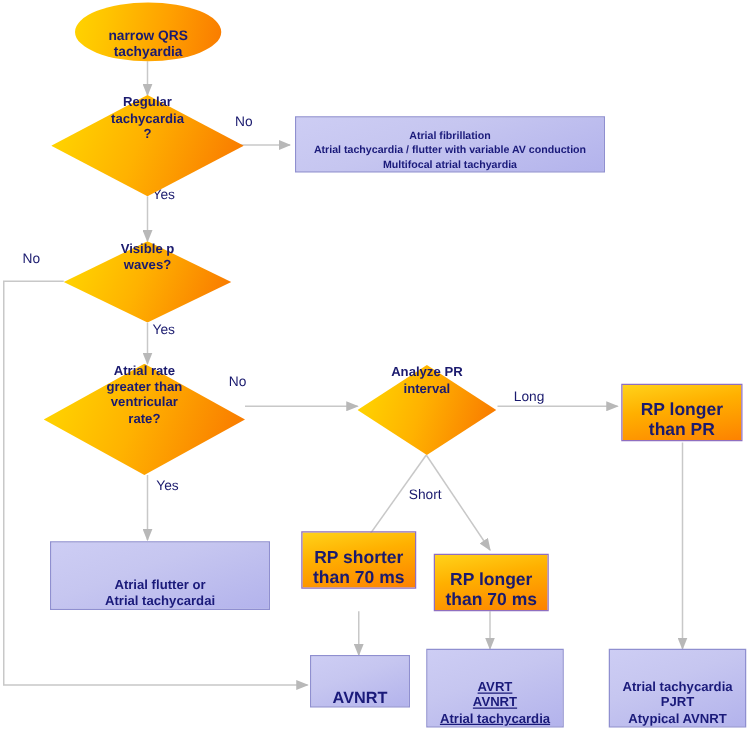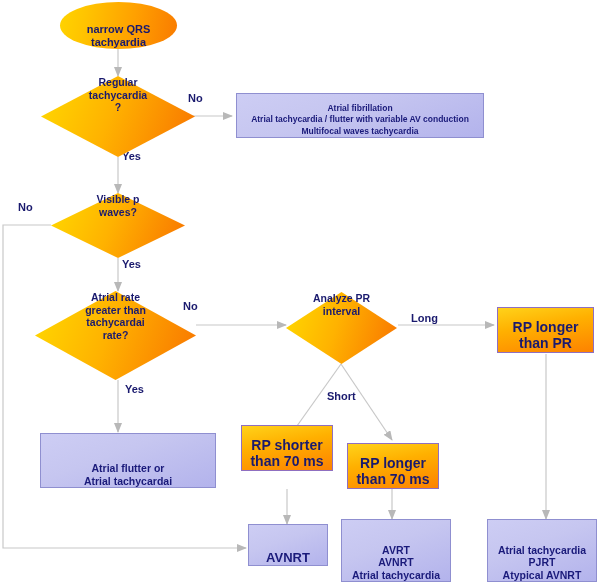--- a/index.html
+++ b/index.html
@@ -74,21 +74,21 @@
     font-size: 8.5px;
     font-weight: bold;
     line-height: 1.35;
   }
   .big-label { font-size: 13px; }
 
   
   .edge-label {
     position: absolute;
     color: #1a1a6e;
-    font-weight: bold;
+    font-weight: normal;
     font-size: 11px;
     white-space: nowrap;
   }
 </style>
 </head>
 <body>
 
 <div id="canvas">
 
   <svg id="edges" viewBox="0 0 600 586">
@@ -160,21 +160,21 @@
         <div>tachycardia</div>
         <div>?</div>
       </div>
     </div>
   </div>
 
   <div class="node rect-purple rect-info" style="left:236px; top:93px; width:248px; height:45px;">
     <div class="lines">
       <div>Atrial fibrillation</div>
       <div>Atrial tachycardia / flutter with variable AV conduction</div>
-      <div>Multifocal waves tachycardia</div>
+      <div>Multifocal atrial tachyardia</div>
     </div>
   </div>
 
   <div class="diamond-wrap" style="left:51px; top:193px; width:134px; height:65px;">
     <svg width="134" height="65" viewBox="0 0 134 65">
       <defs>
         <linearGradient id="dg2" x1="0" y1="0.4" x2="1" y2="0.6">
           <stop offset="0%" stop-color="#ffd400"></stop>
           <stop offset="45%" stop-color="#ffb200"></stop>
           <stop offset="100%" stop-color="#f97a00"></stop>
@@ -198,21 +198,21 @@
           <stop offset="45%" stop-color="#ffb200"></stop>
           <stop offset="100%" stop-color="#f97a00"></stop>
         </linearGradient>
       </defs>
       <polygon points="80.5,0 161,44.5 80.5,89 0,44.5" fill="url(#dg3)"></polygon>
     </svg>
     <div class="diamond-label">
       <div class="lines">
         <div>Atrial rate</div>
         <div>greater than</div>
-        <div>tachycardai</div>
+        <div>ventricular</div>
         <div>rate?</div>
       </div>
     </div>
   </div>
 
   <div class="diamond-wrap" style="left:286px; top:292px; width:111px; height:72px;">
     <svg width="111" height="72" viewBox="0 0 111 72">
       <defs>
         <linearGradient id="dg4" x1="0" y1="0.4" x2="1" y2="0.6">
           <stop offset="0%" stop-color="#ffd400"></stop>
@@ -257,21 +257,21 @@
       <div>than 70 ms</div>
     </div>
   </div>
 
   <div class="node rect-purple big-label" style="left:248px; top:524px; width:80px; height:42px;">
     <div class="lines">
       <div>AVNRT</div>
     </div>
   </div>
 
-  <div class="node rect-purple" style="left:341px; top:519px; width:110px; height:63px;">
+  <div class="node rect-purple" style="left:341px; top:519px; width:110px; height:63px;text-decoration:underline;">
     <div class="lines">
       <div>AVRT</div>
       <div>AVNRT</div>
       <div>Atrial tachycardia</div>
     </div>
   </div>
 
   <div class="node rect-purple" style="left:487px; top:519px; width:110px; height:63px;">
     <div class="lines">
       <div>Atrial tachycardia</div>

